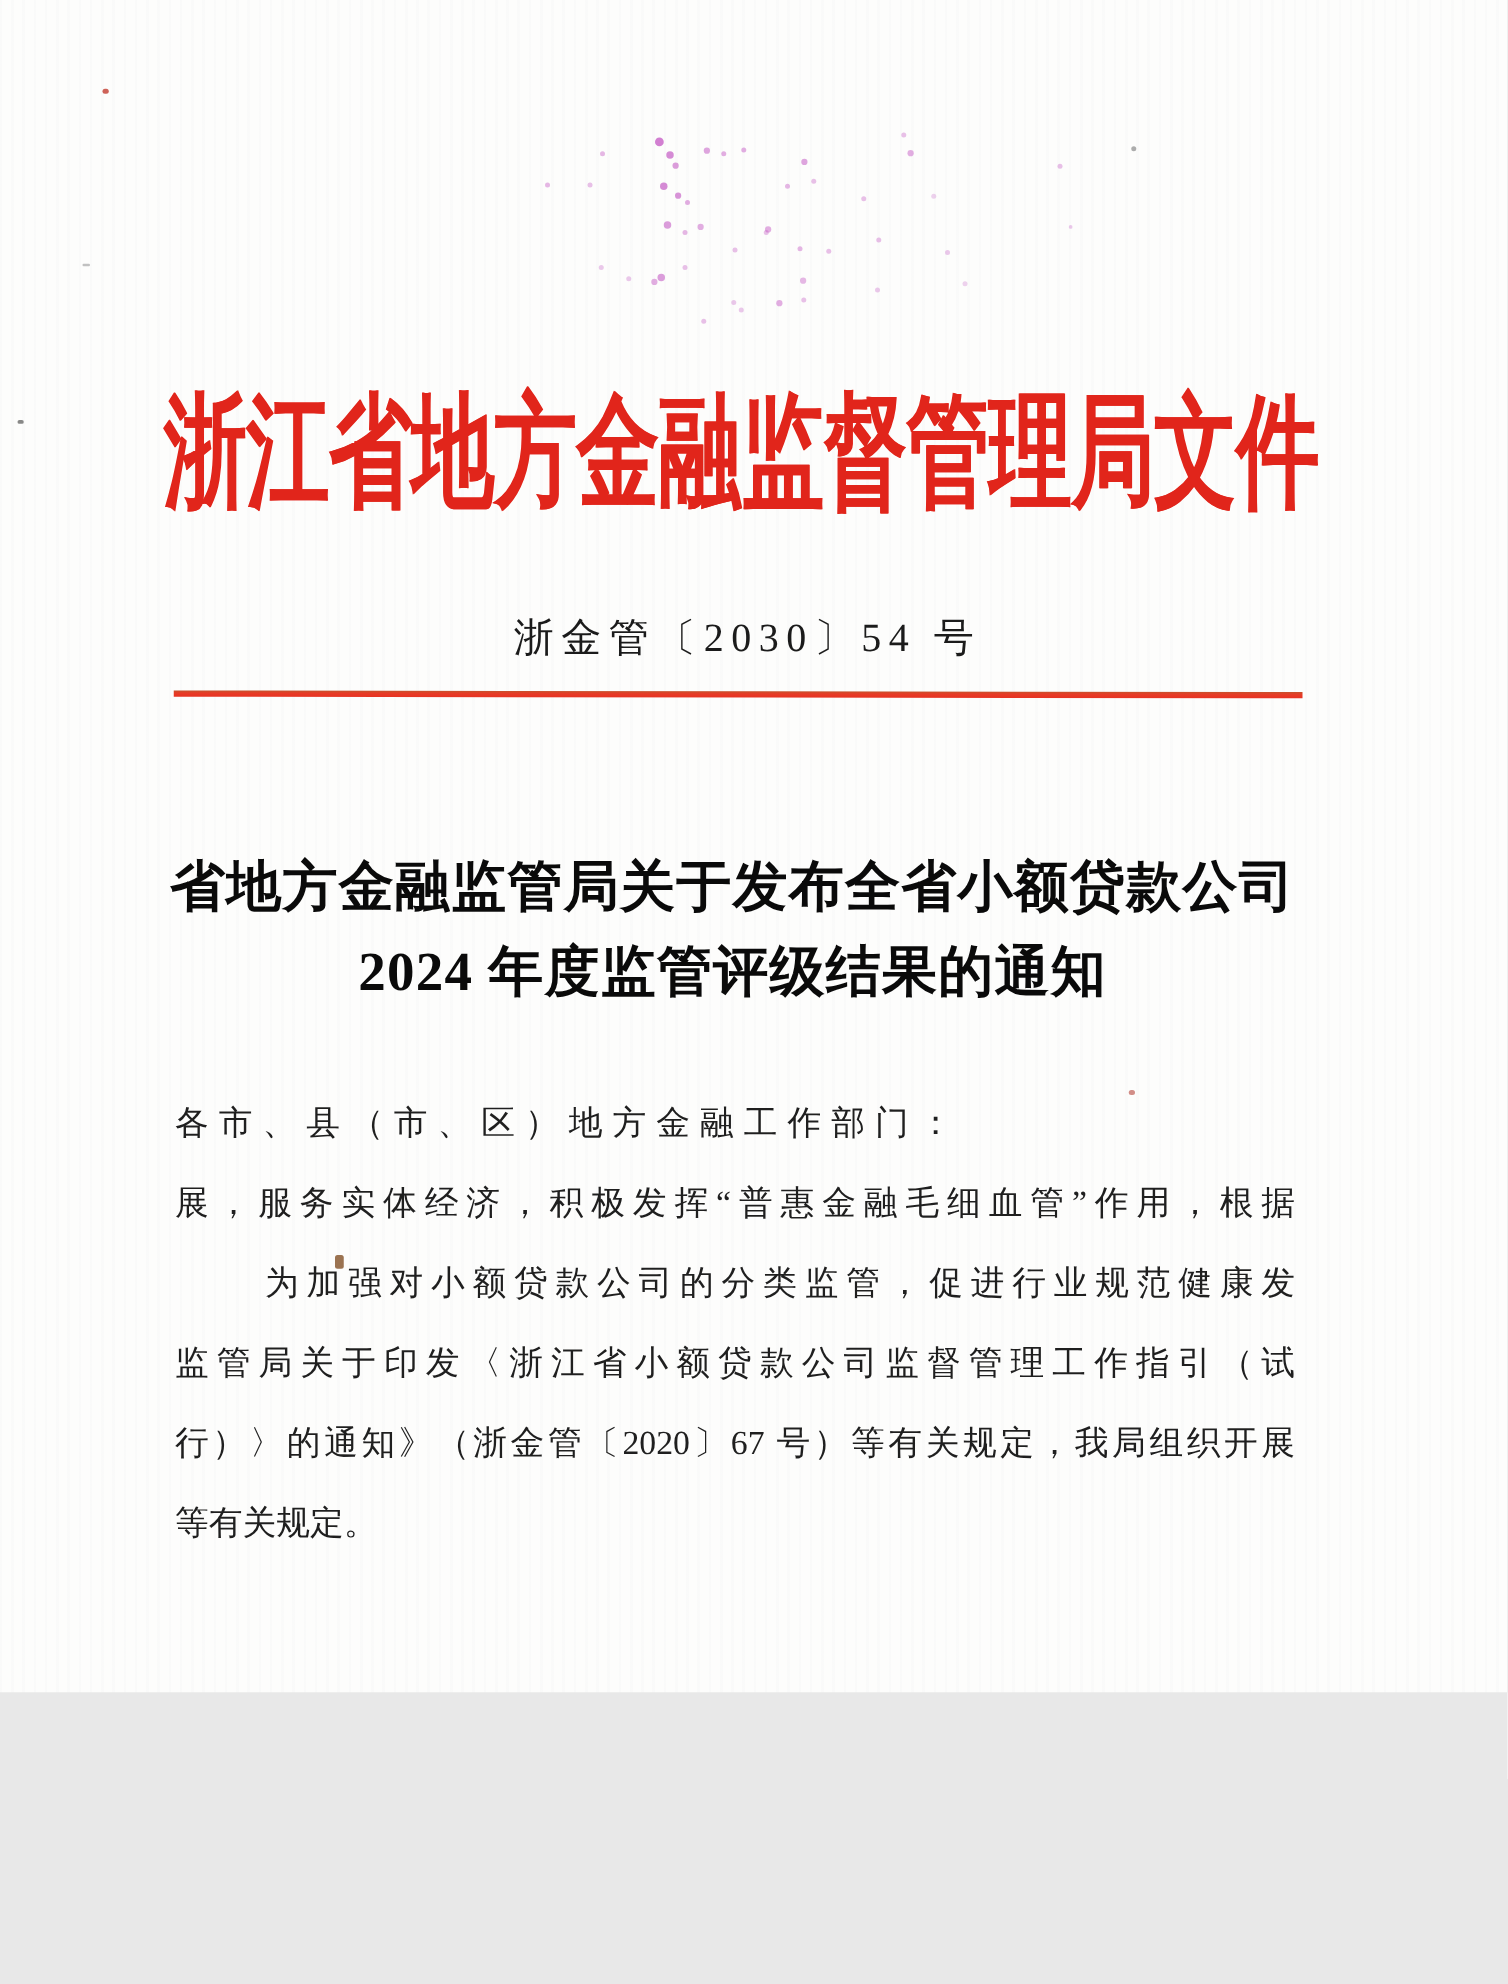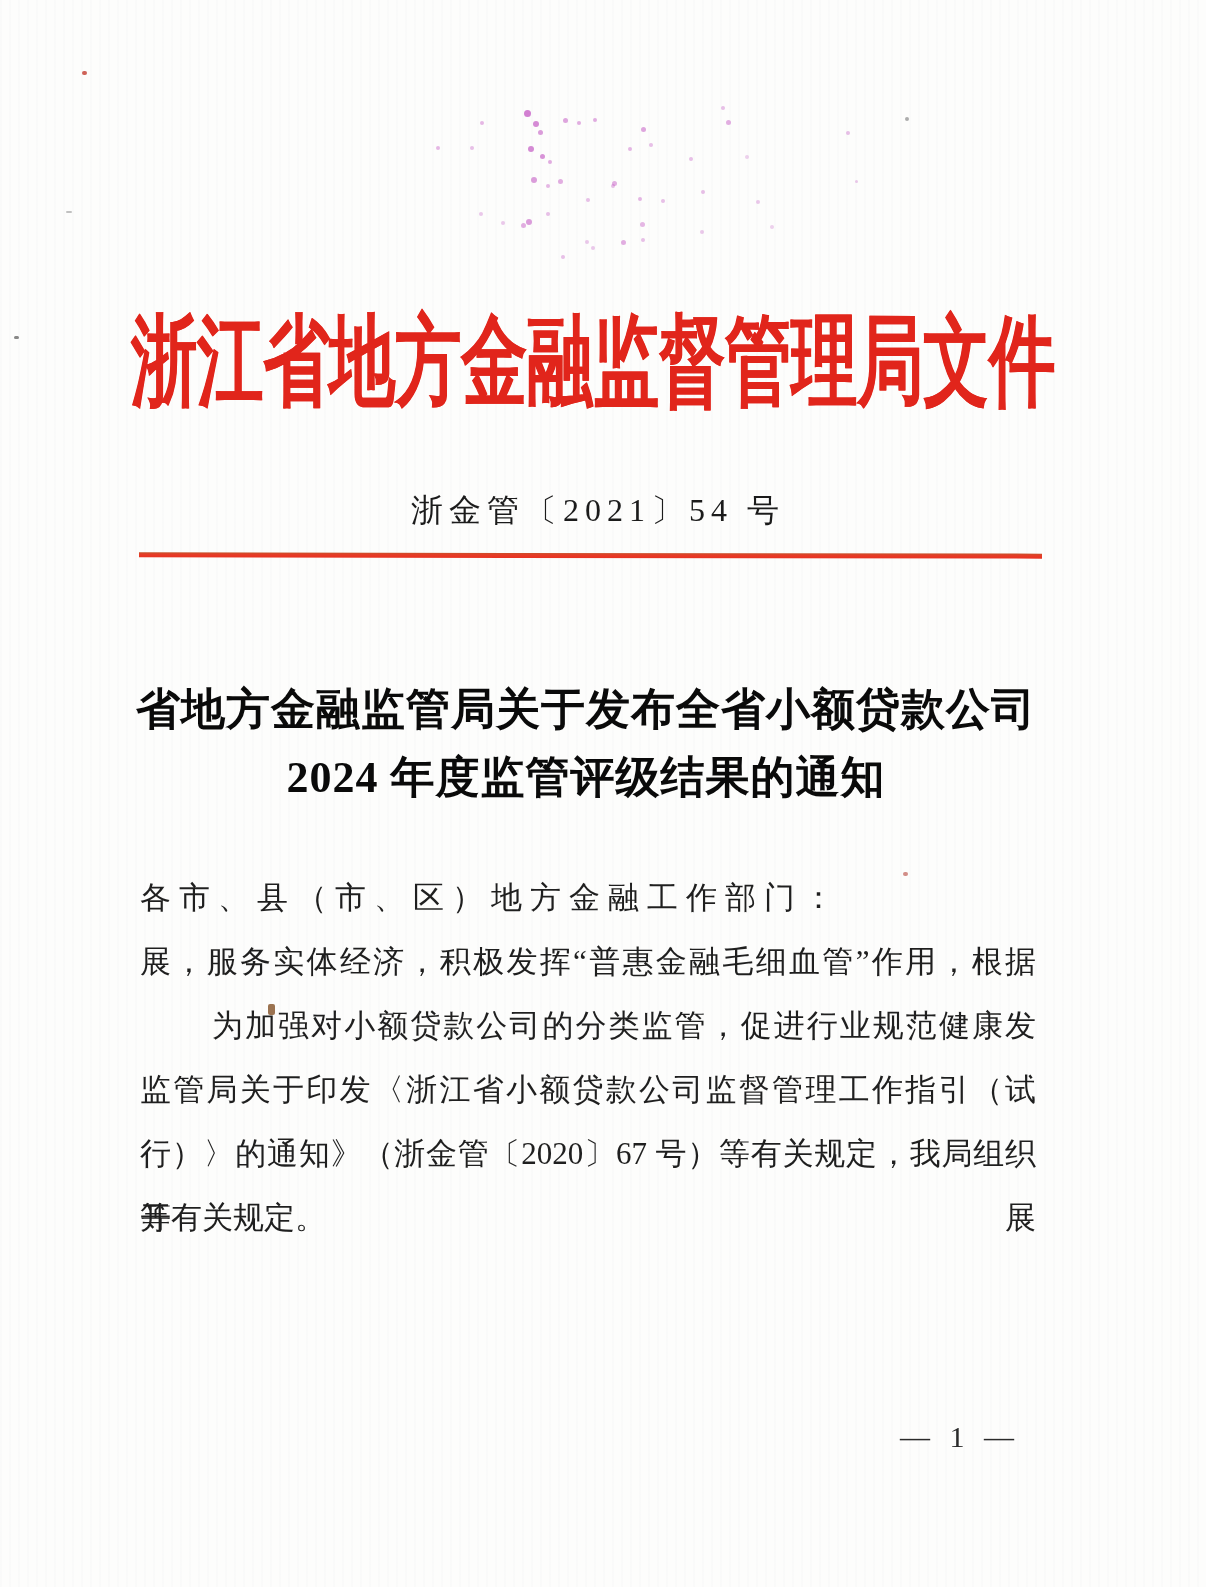--- a/index.html
+++ b/index.html
@@ -1,19 +1,19 @@
 <!DOCTYPE html>
 <html><head>
 <meta charset="utf-8">
 <style>
   html, body { margin: 0; padding: 0; background: #e8e8e8; }
   .page {
     position: relative;
     width: 1206px;
-    height: 1587px;
+    height: 1354px;
     margin: 0 auto;
     background:
       repeating-linear-gradient(90deg,
         rgba(120,130,150,0.025) 0px, rgba(120,130,150,0.025) 2px,
         rgba(0,0,0,0) 2px, rgba(0,0,0,0) 9px),
       #fdfdfc;
     overflow: hidden;
     font-family: "Liberation Serif", "DejaVu Serif", serif;
   }
 
@@ -68,21 +68,21 @@
     line-height: 68px;
     letter-spacing: 1px;
     white-space: nowrap;
   }
 
   
   .doc-body {
     position: absolute;
     top: 866px; left: 140px;
     width: 896px;
-    font-size: 31px;
+    font-size: 27px;
     color: #1f1f1f;
     font-weight: 400;
   }
   .line {
     height: 64px;
     line-height: 64px;
     overflow: visible;
     white-space: nowrap;
   }
   .line.justify {
@@ -164,21 +164,21 @@
       <div class="artifact" style="left: 66px; top: 211px; width: 6px; height: 2px; background: rgb(153, 153, 153); opacity: 0.6; border-radius: 2px;"></div>
       <div class="artifact" style="left: 268px; top: 1004px; width: 7px; height: 11px; background: rgb(138, 90, 51); opacity: 0.85; border-radius: 2px;"></div>
       <div class="artifact" style="left: 903px; top: 872px; width: 5px; height: 4px; background: rgb(181, 69, 58); opacity: 0.6; border-radius: 2px;"></div>
       <div class="artifact" style="left: 905px; top: 117px; width: 4px; height: 4px; background: rgb(119, 119, 119); opacity: 0.6; border-radius: 2px;"></div>
     </div>
 
   <div class="agency-header">
     <span style="color: rgb(225, 37, 27);">浙江省地方金融监督管理局文件</span>
   </div>
 
-  <div class="doc-number">浙金管〔2021〕54 号</div>
+  <div class="doc-number">浙金管〔2030〕54 号</div>
 
   <div class="red-rule"></div>
 
   <div class="doc-title">
     <div>省地方金融监管局关于发布全省小额贷款公司</div>
     <div>2024 年度监管评级结果的通知</div>
   </div>
 
   <div class="doc-body">
     <div class="line salutation">各市、县（市、区）地方金融工作部门：</div>

